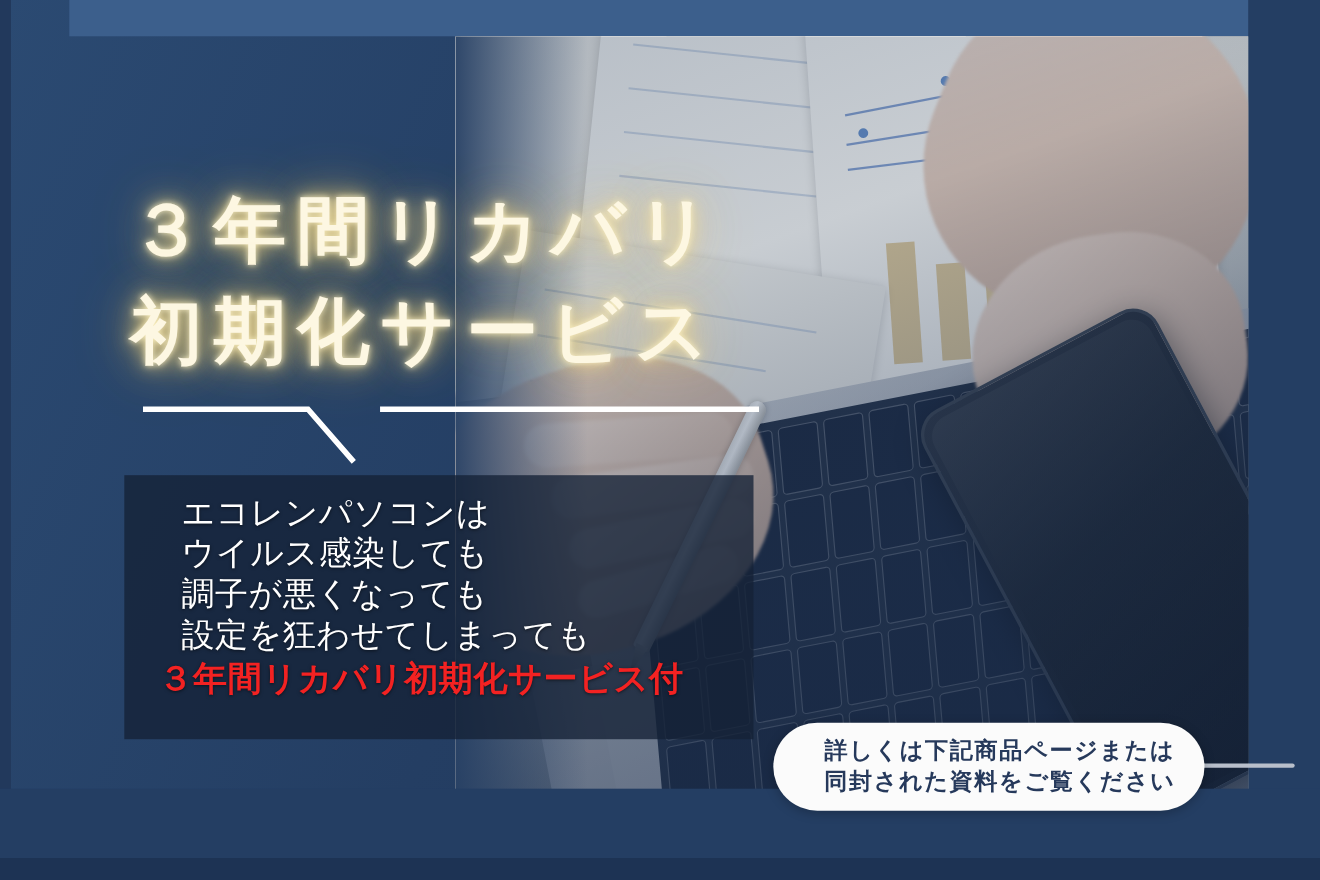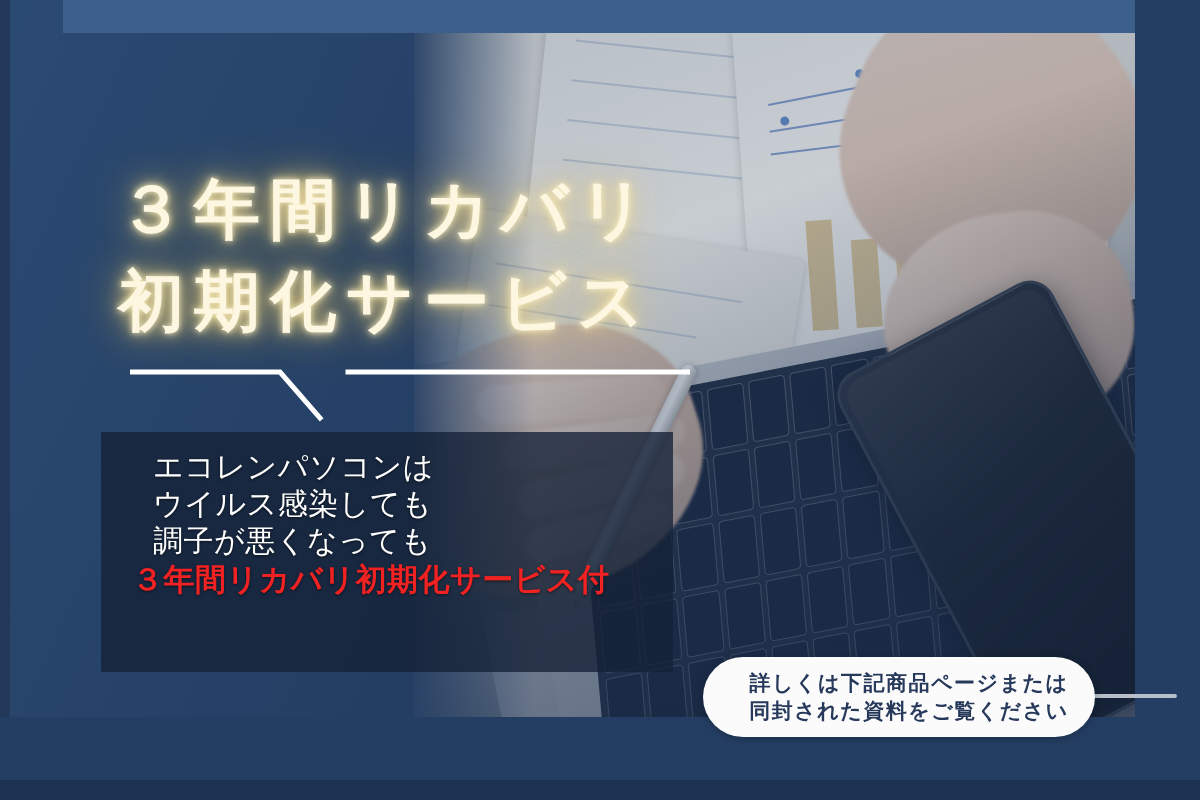--- a/index.html
+++ b/index.html
@@ -246,21 +246,21 @@
     left: 130px;
     top: 366px;
     width: 560px;
     height: 64px;
     z-index: 6;
   }
 
   
   .textpanel {
     position: absolute;
-    left: 101px;
+    left: 113px;
     top: 432px;
     width: 572px;
     min-height: 240px;
     background: rgba(20, 33, 54, .78);
     z-index: 6;
     padding: 16px 0 18px 0;
     box-sizing: border-box;
   }
   .textpanel .tline {
     font-size: 30px;
@@ -491,20 +491,21 @@
 
   <svg class="bracket" viewBox="0 0 560 64">
     <path d="M0,6 L150,6 L190,52" fill="none" stroke="#ffffff" stroke-width="5" stroke-linecap="square"></path>
     <line x1="218" y1="6" x2="560" y2="6" stroke="#ffffff" stroke-width="5" stroke-linecap="square"></line>
   </svg>
 
   <div class="textpanel">
     <div class="tline">エコレンパソコンは</div>
     <div class="tline">ウイルス感染しても</div>
     <div class="tline">調子が悪くなっても</div>
+    <div class="tline">設定を狂わせてしまっても</div>
     <div class="tline red">３年間リカバリ初期化サービス付</div>
   </div>
 
   <div class="pill-tail"></div>
   <div class="pill">
     <div>
       <div class="pline">詳しくは下記商品ページまたは</div>
       <div class="pline">同封された資料をご覧ください</div>
     </div>
   </div>

